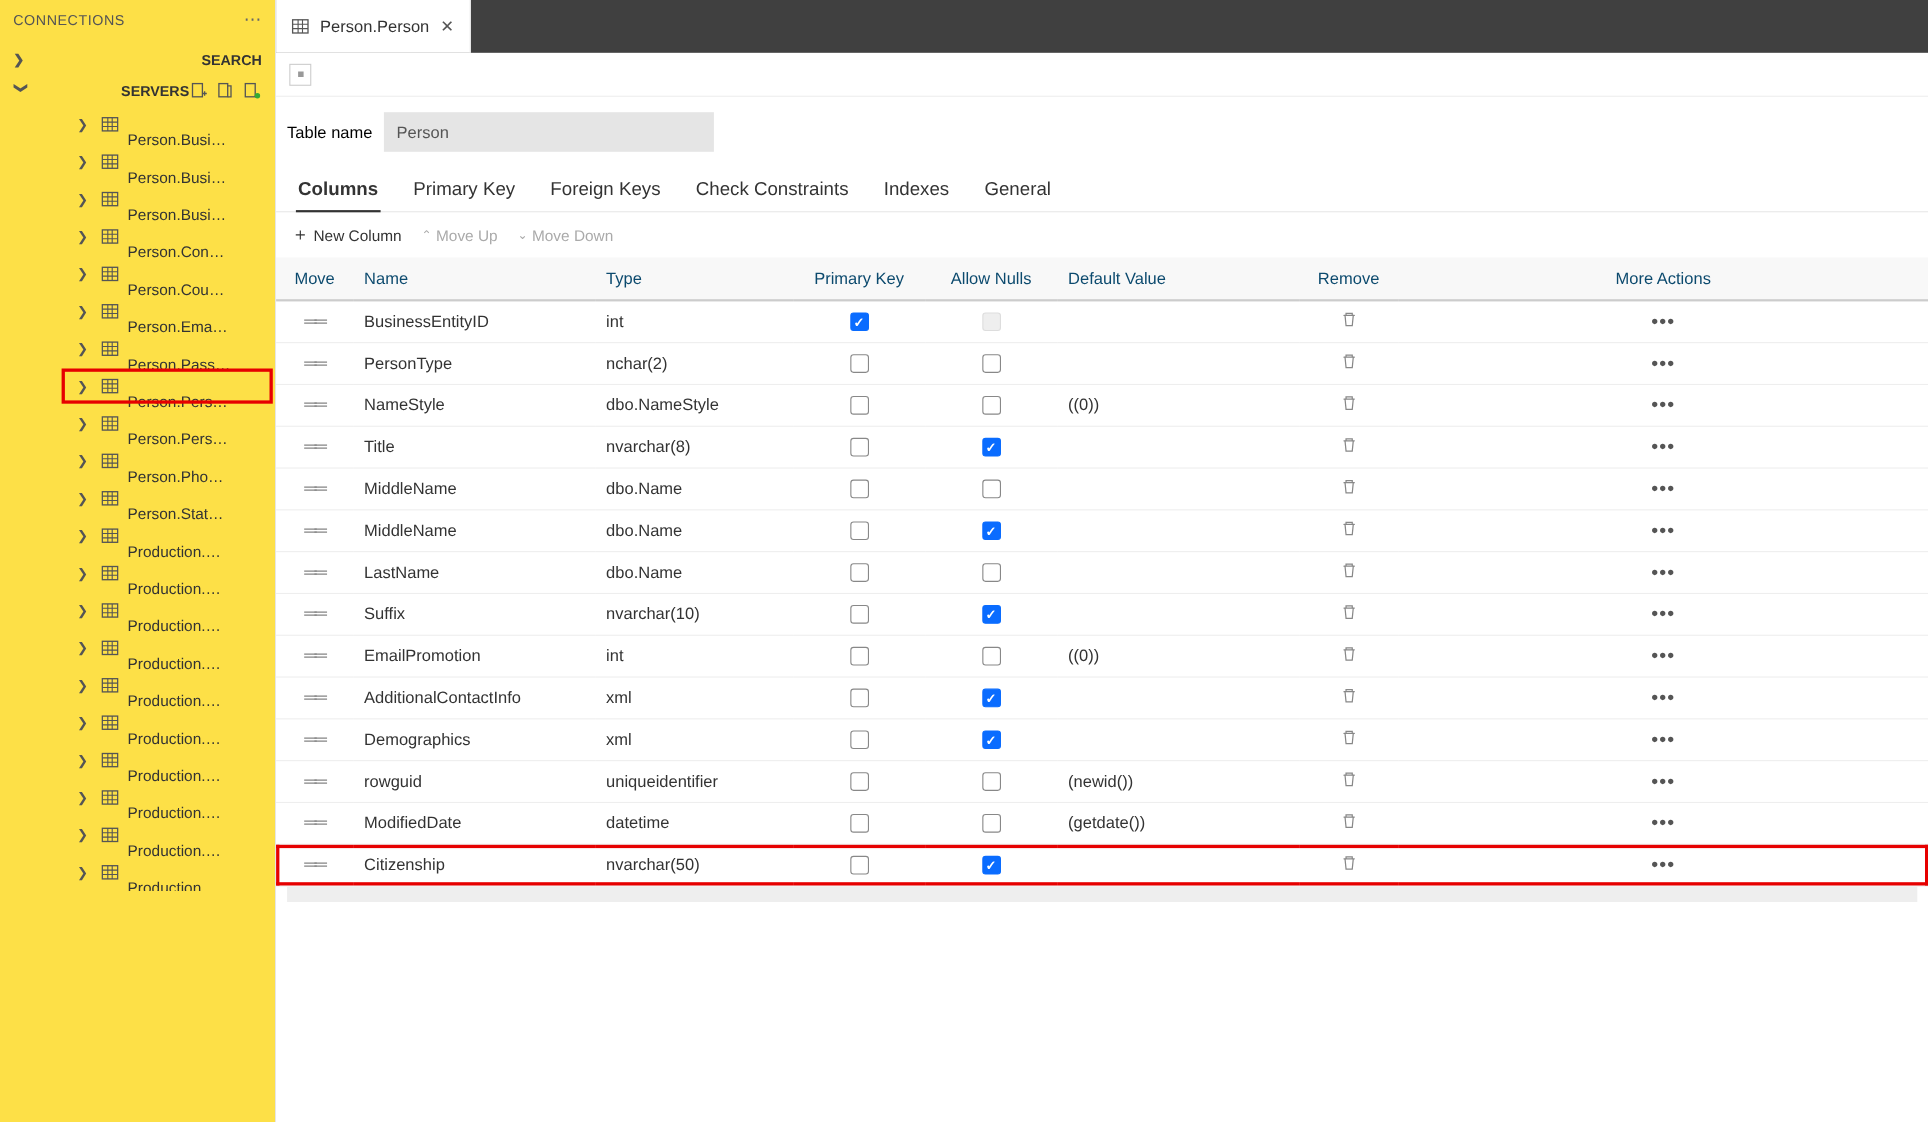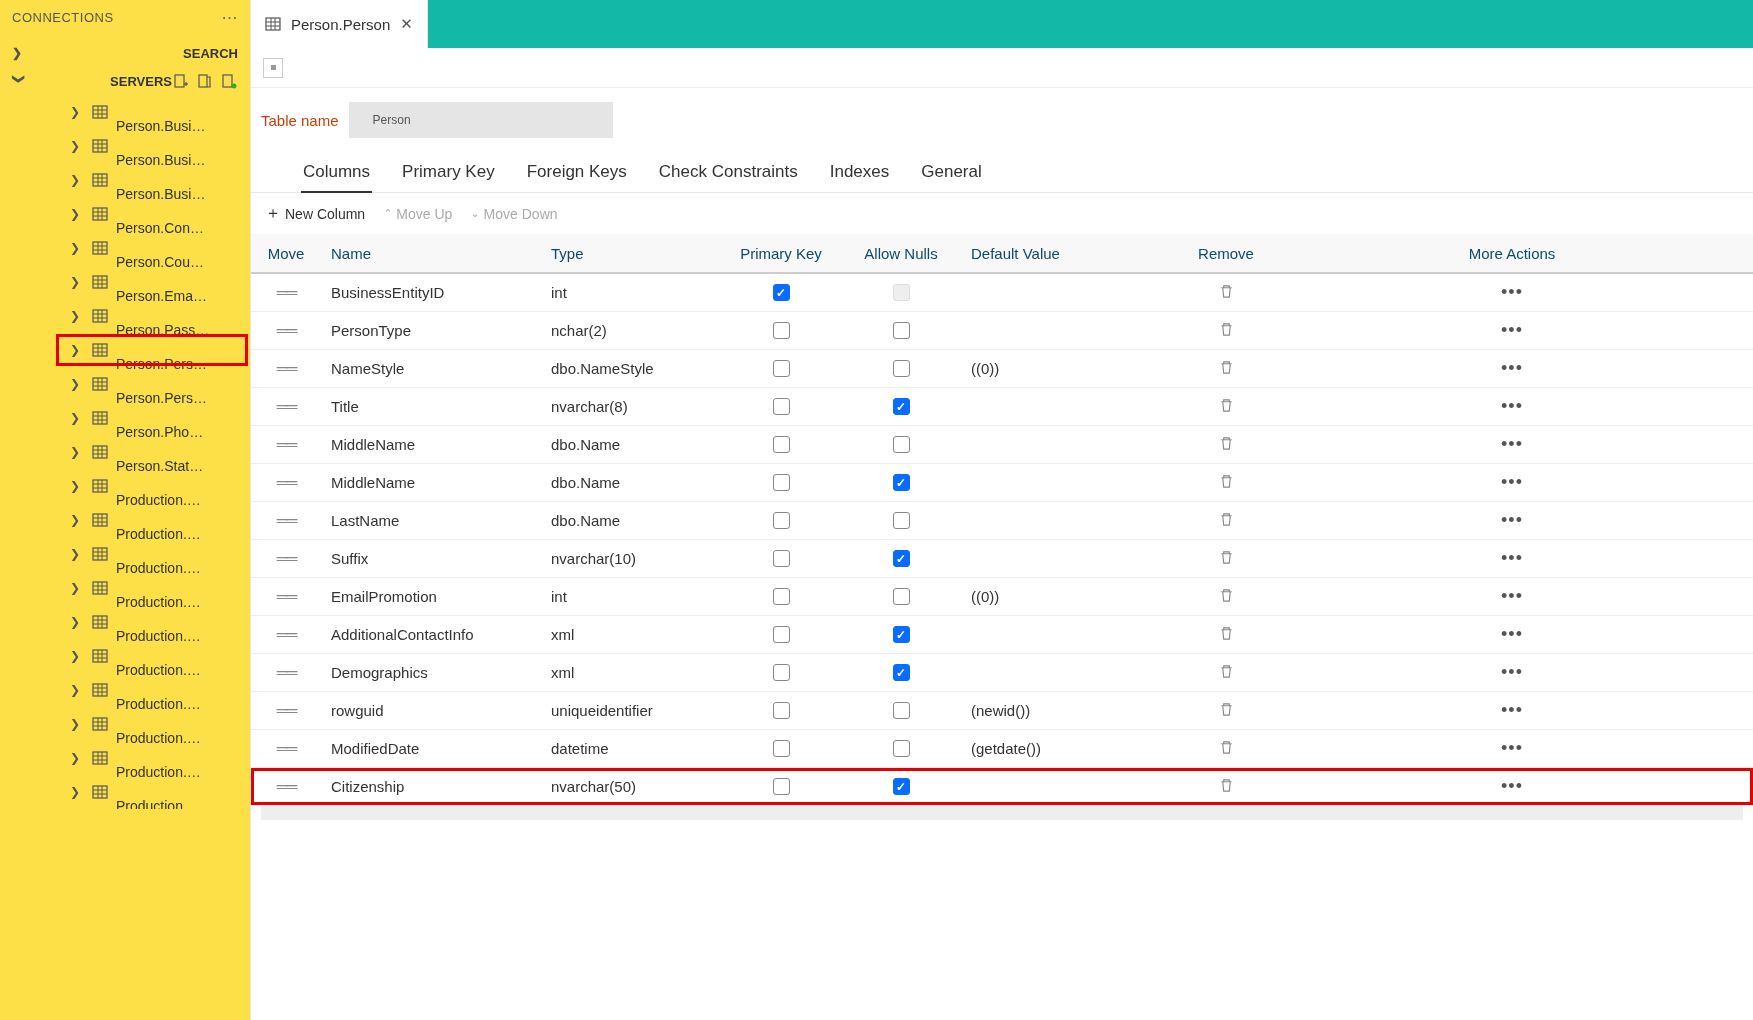--- a/index.html
+++ b/index.html
@@ -19,36 +19,36 @@
   
   .tree-list { overflow: hidden; }
   .tree-node { display: flex; align-items: center; height: 34px; padding-left: 70px; cursor: pointer; color: #333; font-size: 14px; }
   .tree-node .chev { width: 14px; font-size: 12px; color: #555; margin-right: 8px; }
   .tree-node .table-ico { margin-right: 8px; display: inline-flex; }
   .tree-node .node-label { white-space: nowrap; overflow: hidden; text-overflow: ellipsis; margin-top: 28px; }
   .tree-node.highlight { position: relative; }
   .tree-node.highlight::after { content:""; position:absolute; left:56px; top:1px; right:2px; bottom:1px; border:3px solid #e60000; pointer-events:none; }
   
   .main { flex: 1; display: flex; flex-direction: column; background: #fff; }
-  .tabbar { height: 48px; background: #14b8a6; display: flex; align-items: stretch; }
+  .tabbar { height: 48px; background: #404040; display: flex; align-items: stretch; }
   .tab { background: #fff; display: flex; align-items: center; padding: 0 14px; gap: 10px; font-size: 15px; color: #333; border-right: 1px solid #e8e8e8; }
   .tab .table-ico { display:inline-flex; }
   .tab .close { font-size: 15px; color: #555; cursor: pointer; }
   
   .editor-toolbar { height: 40px; display: flex; align-items: center; padding: 0 12px; border-bottom: 1px solid #eee; }
   .small-icon { width: 20px; height: 20px; border: 1px solid #ccc; display:flex; align-items:center; justify-content:center; cursor:pointer; }
   .small-icon::before { content:""; width:5px; height:5px; background:#999; position:relative; }
   
   .table-name-row { display: flex; align-items: center; padding: 14px 10px 10px 10px; gap: 10px; }
-  .table-name-label { font-size: 15px; color: #c2410c; }
-  .table-name-input { width: 264px; height: 36px; background: #e5e5e5; border: none; padding: 0 24px; font-size: 12px; color: #555; outline:none; }
+  .table-name-label { font-size: 15px; color: #000000; }
+  .table-name-input { width: 300px; height: 36px; background: #e5e5e5; border: none; padding: 0 12px; font-size: 15px; color: #555; outline:none; }
   
   .designer-tabs { display: flex; gap: 28px; padding: 6px 18px 0 18px; border-bottom: 1px solid #e8e8e8; }
   .designer-tab { padding: 8px 2px 10px 2px; font-size: 17px; color: #333; cursor: pointer; position: relative; }
-  .designer-tab.active { font-weight: 400; margin-left: 32px; }
+  .designer-tab.active { font-weight: 700; }
   .designer-tab.active::after { content:""; position:absolute; left:0; right:0; bottom:-1px; height:2px; background:#333; }
   
   .actions-row { display: flex; align-items: center; gap: 18px; padding: 10px 14px; font-size: 14px; color: #333; }
   .action-btn { display:flex; align-items:center; gap:4px; cursor:pointer; }
   .action-btn.disabled { color: #aaa; cursor:default; }
   .plus { font-size: 16px; font-weight: 300; }
   .caret-up, .caret-down { font-size: 11px; }
   
   .grid { display: grid; grid-template-columns: 70px 220px 180px 120px 120px 220px 90px 1fr; }
   .grid-header, .grid-row { display: contents; }

